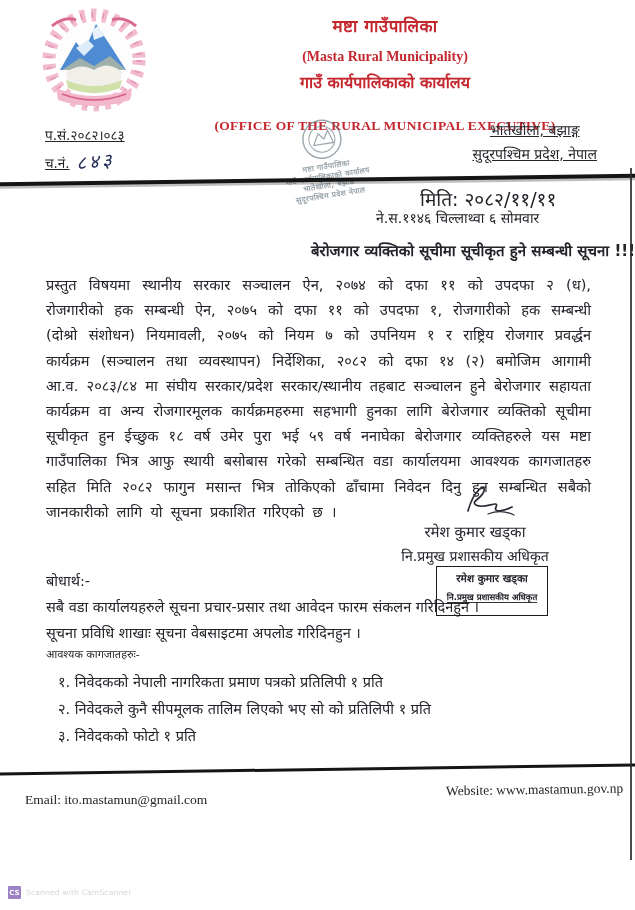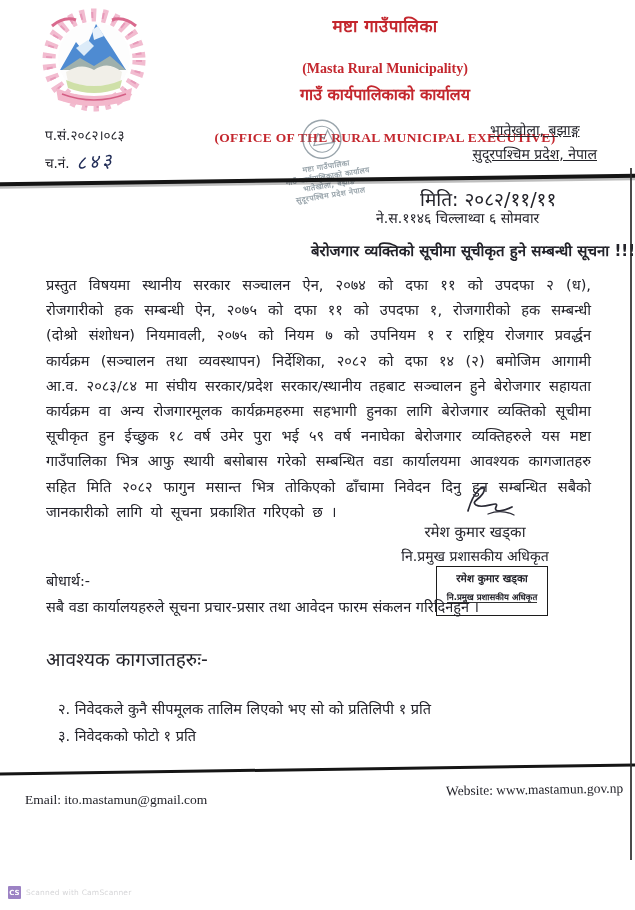--- a/index.html
+++ b/index.html
@@ -9,25 +9,25 @@
     margin:0 auto;
     background:#ffffff;
     overflow:hidden;
     font-family:"DejaVu Sans", sans-serif;
     color:#23232a;
   }
   .abs{position:absolute;}
   
   .header{left:150px;top:14px;width:470px;text-align:center;color:#c4272e;}
   .h-np1{font-size:17px;font-weight:bold;letter-spacing:.5px;}
-  .h-en1{font-size:14px;font-weight:bold;font-family:"Liberation Serif",serif;margin-top:24px;}
+  .h-en1{font-size:14px;font-weight:bold;font-family:"Liberation Serif",serif;margin-top:12px;}
   .h-np2{font-size:16px;font-weight:bold;margin-top:6px;}
   .h-en2{font-size:13.5px;font-weight:bold;font-family:"Liberation Serif",serif;margin-top:25px;letter-spacing:.3px;}
   
-  .refblock{left:45px;top:122px;font-size:13.5px;line-height:26px;}
+  .refblock{left:45px;top:122px;font-size:13.5px;line-height:26px;text-decoration:underline;}
   .chalani-no{display:inline-block;font-size:19px;font-style:italic;letter-spacing:3px;transform:rotate(-5deg);margin-left:6px;color:#1e2a55;}
   .address{right:38px;top:118px;text-align:center;font-size:14px;line-height:24px;text-decoration:underline;}
   
   .divider{left:-4px;top:178px;width:643px;height:3.5px;background:#151515;transform:rotate(-0.75deg);box-shadow:0 2.5px 0 rgba(20,20,20,.28);}
   .footer-line{left:-4px;top:768px;width:643px;height:2.6px;background:#151515;transform:rotate(-0.8deg);}
   .edge-line{left:630px;top:168px;width:2.4px;height:692px;background:#2b2b2b;opacity:.85;}
   
   .miti{left:420px;top:186px;font-size:19px;}
   .nepsam{left:376px;top:208px;font-size:14px;}
   
@@ -38,21 +38,21 @@
   .sig-svg{left:458px;top:481px;width:64px;height:40px;}
   .sig-name{left:385px;top:521px;width:180px;text-align:center;font-size:15px;}
   .sig-title{left:370px;top:546px;width:210px;text-align:center;font-size:14px;}
   .stampbox{left:436px;top:566px;width:112px;height:50px;border:1.4px solid #1c1c1c;text-align:center;padding-top:4px;box-sizing:border-box;}
   .stampbox .sb-name{font-size:10.5px;font-weight:bold;}
   .stampbox .sb-title{font-size:8.5px;font-weight:bold;margin-top:3px;border-bottom:1px solid #333;display:inline-block;}
   
   .bodhartha-h{left:46px;top:570px;font-size:14.5px;}
   .bline1{left:46px;top:596px;width:470px;font-size:14.5px;}
   .bline2{left:46px;top:622px;width:470px;font-size:14.5px;}
-  .docs-h{left:46px;top:646px;font-size:19px;}
+  .docs-h{left:46px;top:646px;font-size:11px;}
   .doc1{left:58px;top:671px;font-size:14.5px;}
   .doc2{left:58px;top:698px;font-size:14.5px;}
   .doc3{left:58px;top:725px;font-size:14.5px;text-align:center;}
   
   .email{left:25px;top:792px;font-size:13.5px;font-family:"Liberation Serif",serif;}
   .website{right:12px;top:782px;font-size:13.5px;font-family:"Liberation Serif",serif;transform:rotate(-0.9deg);}
   
   .office-stamp{left:262px;top:118px;width:126px;text-align:center;transform:rotate(-9deg);color:#5d6f7a;opacity:.62;}
   .office-stamp .st-line{font-size:7.6px;line-height:9.5px;font-weight:bold;letter-spacing:.3px;}
   .office-stamp svg{display:block;margin:0 auto 2px auto;}
@@ -129,22 +129,24 @@
   <div class="abs sig-name">रमेश कुमार खड्का</div>
   <div class="abs sig-title">नि.प्रमुख प्रशासकीय अधिकृत</div>
 
   <div class="abs stampbox">
     <div class="sb-name">रमेश कुमार खड्का</div>
     <div class="sb-title">नि.प्रमुख प्रशासकीय अधिकृत</div>
   </div>
 
   <div class="abs bodhartha-h">बोधार्थ:-</div>
   <div class="abs bline1">सबै वडा कार्यालयहरुले सूचना प्रचार-प्रसार तथा आवेदन फारम संकलन गरिदिनहुन ।</div>
+  <div class="abs bline2">सूचना प्रविधि शाखाः सूचना वेबसाइटमा अपलोड गरिदिनहुन ।</div>
 
   <div class="abs docs-h">आवश्यक कागजातहरुः-</div>
+  <div class="abs doc1">१. निवेदकको नेपाली नागरिकता प्रमाण पत्रको प्रतिलिपी १ प्रति</div>
   <div class="abs doc2">२. निवेदकले कुनै सीपमूलक तालिम लिएको भए सो को प्रतिलिपी १ प्रति</div>
   <div class="abs doc3">३. निवेदकको फोटो १ प्रति</div>
 
   <div class="abs footer-line"></div>
   <div class="abs email">Email: ito.mastamun@gmail.com</div>
   <div class="abs website">Website: www.mastamun.gov.np</div>
 
   <div class="abs edge-line"></div>
 
   <div class="abs watermark">

